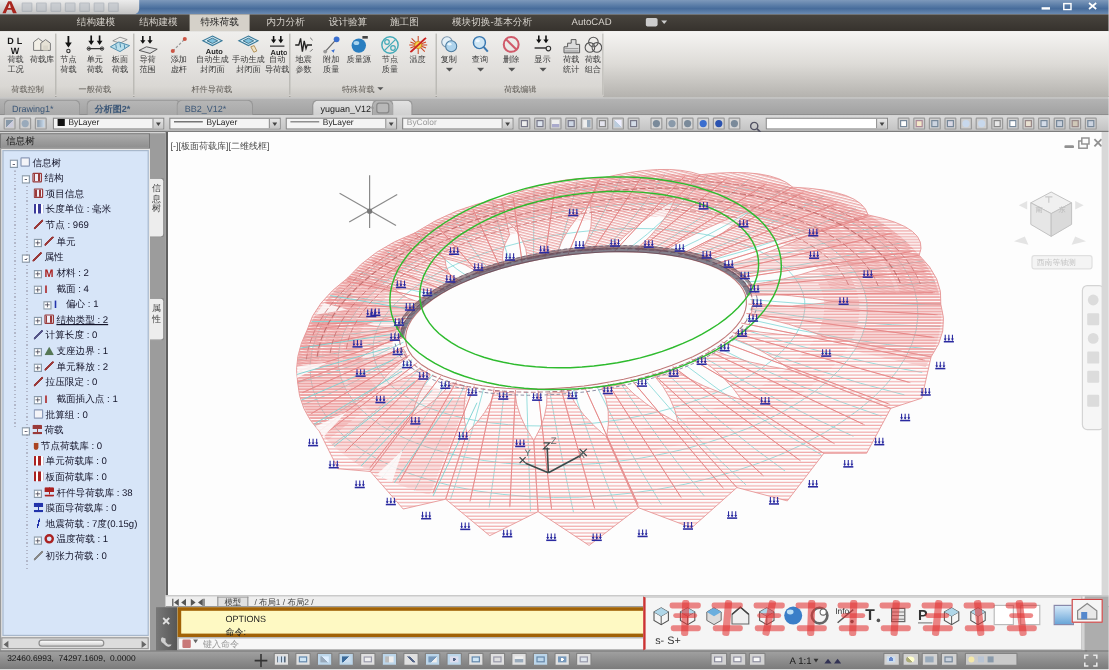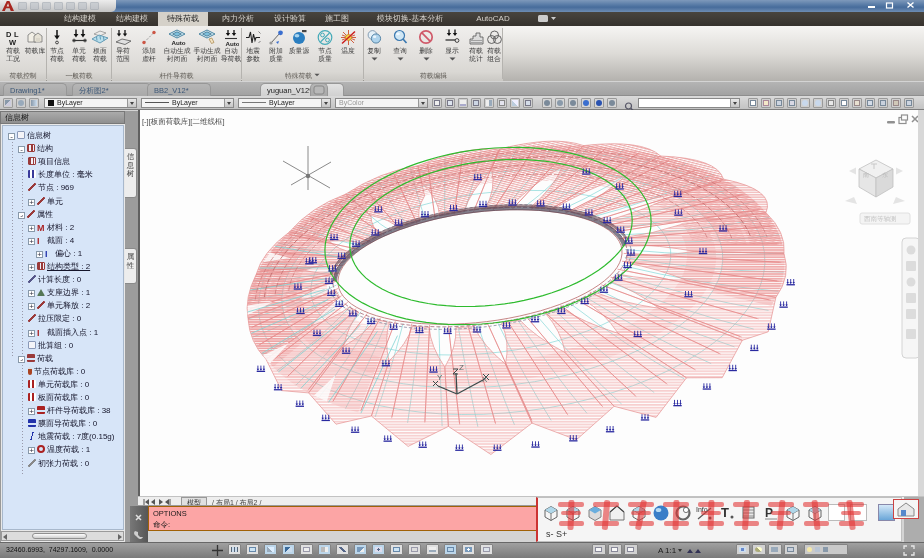--- a/index.html
+++ b/index.html
@@ -56,21 +56,21 @@
 
 
 #canvas { left:138px; top:110px; width:786px; height:386px; background:#fdfdfd; border-left:2px solid #606060; }
 #viewlabel { left:142px; top:117px; font-size:7.5px; color:#4a4a4a; white-space:nowrap;}
 
 
 #modeltabs { left:138px; top:496px; width:786px; height:10px; background:#eeeeee; border-top:1px solid #c2c2c2; border-bottom:1px solid #9a9a9a; font-size:7px; color:#333; line-height:9px; white-space:nowrap; overflow:hidden;}
 
 
 #cmdgutter { left:130px; top:506px; width:18px; height:36px; background:linear-gradient(90deg,#787878,#565656); }
-#cmdwin { left:148px; top:506px; width:744px; height:25px; background:#fca5a5; border:1px solid #a16207; font-size:7.5px; color:#1a1a1a; line-height:11px;}
+#cmdwin { left:148px; top:506px; width:744px; height:25px; background:#fef9c3; border:3px solid #a16207; font-size:7.5px; color:#1a1a1a; line-height:11px;padding-left:33px;}
 #cmdinput { left:148px; top:531px; width:744px; height:11px; background:#f7f7f7; border:1px solid #aaa; font-size:7.5px; color:#9a9a9a; line-height:9px;}
 #floatpanel { left:536px; top:497px; width:366px; height:45px; background:#f5f5f5; border:1px solid #c0c0c0; border-left:2px solid #cc3333;}
 
 
 #statusbar { left:0; top:542px; width:924px; height:16px; background:linear-gradient(180deg,#a0a0a0,#7a7a7a); border-top:1px solid #686868; }
 .sbtn { position:absolute; top:2px; width:13px; height:11px; background:linear-gradient(180deg,#e6e6e6,#c6c6c6); border:1px solid #848484; border-radius:1px;}
 .sbtn > i { position:absolute; left:2px; top:2px; width:7px; height:5px; display:block;}
 </style>
 </head>
 <body>
@@ -254,21 +254,21 @@
 <div class="rsep" style="left:46px;"></div>
 <div class="rsep" style="left:111px;"></div>
 <div class="rsep" style="left:241px;"></div>
 <div class="rsep" style="left:363px;"></div>
 <div class="rsep" style="left:502px;"></div>
     </div>
 
   <div class="abs" id="doctabs"></div>
   <div class="abs" style="left:0;top:82px;width:924px;height:14px;">
       <div class="dtab" style="left:3px;width:64px;">Drawing1*</div>
-<div class="dtab" style="left:72px;width:79px;">分析图2*</div>
+<div class="dtab" style="left:72px;width:79px;font-weight:bold;">分析图2*</div>
 <div class="dtab" style="left:147px;width:64px;">BB2_V12*</div>
 <div class="dtab act" style="left:220px;width:84px;margin-left:40px;">yuguan_V12*  ×</div>
 <div class="dtab" style="left:310px;width:18px;padding:0 2px;"><svg width="12" height="10" viewBox="0 0 12 10" style="margin-top:1px;">
           <rect x="1" y="1" width="10" height="8" rx="2" fill="#b8b8b8" stroke="#888"></rect>
         </svg></div>
     </div>
 
   <div class="abs" id="toolbar"></div>
   <div class="abs" style="left:0;top:96px;width:924px;height:14px;">
       <div class="tic" style="left:3px;">
@@ -1202,20 +1202,21 @@
       </svg><span style="display:inline-block;background:#e0e0e0;border:1px solid #999;border-bottom:none;padding:0 5px;margin-left:5px;height:9px;">模型</span><span style="margin-left:5px;color:#444;">/ 布局1 / 布局2 /</span></div>
   <div class="abs" id="cmdgutter">
     <svg width="18" height="36" viewBox="0 0 18 36">
         <path d="M6 9 l5 5 M11 9 l-5 5" stroke="#e0e0e0" stroke-width="1.5"></path>
         <path d="M5 25 a3 3 0 0 0 1 5 l2 2 a3 3 0 0 0 5 -1 l-3 0 l-2 -2 l0 -3 Z" fill="#cfcfcf"></path>
       </svg>
   </div>
   <div class="abs" id="cmdwin">
       <div style="padding:1px 0 0 4px;">OPTIONS<br>命令:</div>
     </div>
+  <div class="abs" id="cmdinput"><span style="display:inline-block;width:7px;height:7px;background:#c87878;border-radius:1px;margin:1px 0 0 3px;vertical-align:top;"></span><span style="display:inline-block;margin:1px 0 0 2px;vertical-align:top;border-left:2.5px solid transparent;border-right:2.5px solid transparent;border-top:3px solid #666;"></span>&nbsp; 键入命令</div>
   <div class="abs" id="floatpanel">
       <svg class="abs" style="left:4px;top:6px;" width="18" height="18" viewBox="0 0 18 18">
         <path d="M3 6 L9 2.5 L15 6 L15 13 L9 16.5 L3 13 Z" fill="none" stroke="#555" stroke-width="0.9"></path>
         <path d="M3 6 L9 9.5 L15 6 M9 9.5 L9 16.5" fill="none" stroke="#555" stroke-width="0.8"></path>
         <path d="M3 6 L9 2.5 L15 6 L9 9.5 Z" fill="#a8d4e8" fill-opacity="0.9"></path>
       </svg>
 <svg class="abs" style="left:26px;top:6px;" width="18" height="18" viewBox="0 0 18 18">
         <path d="M3 6 L9 2.5 L15 6 L15 13 L9 16.5 L3 13 Z" fill="none" stroke="#555" stroke-width="0.9"></path>
         <path d="M3 6 L9 9.5 L15 6 M9 9.5 L9 16.5" fill="none" stroke="#555" stroke-width="0.8"></path>
         <path d="M3 6 L9 2.5 L15 6 L9 9.5 Z" fill="#a8d4e8" fill-opacity="0.9"></path>

